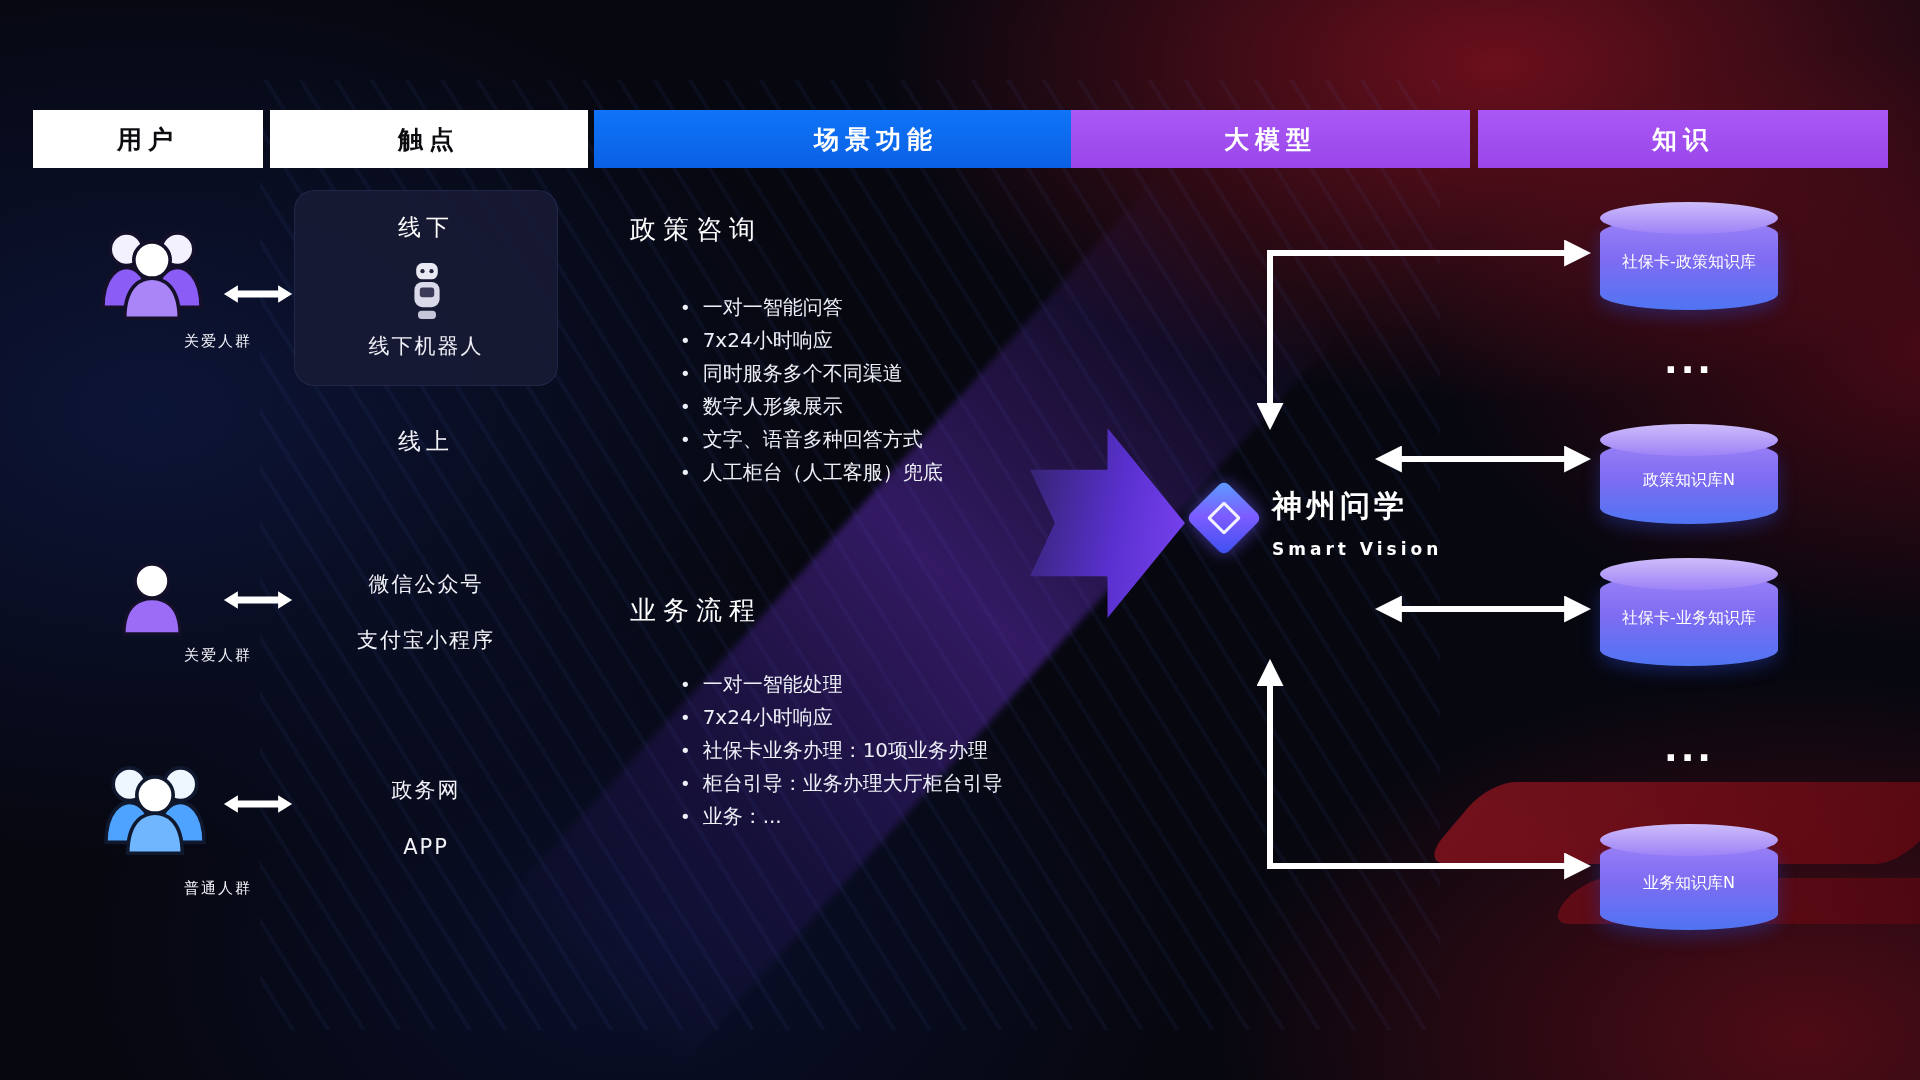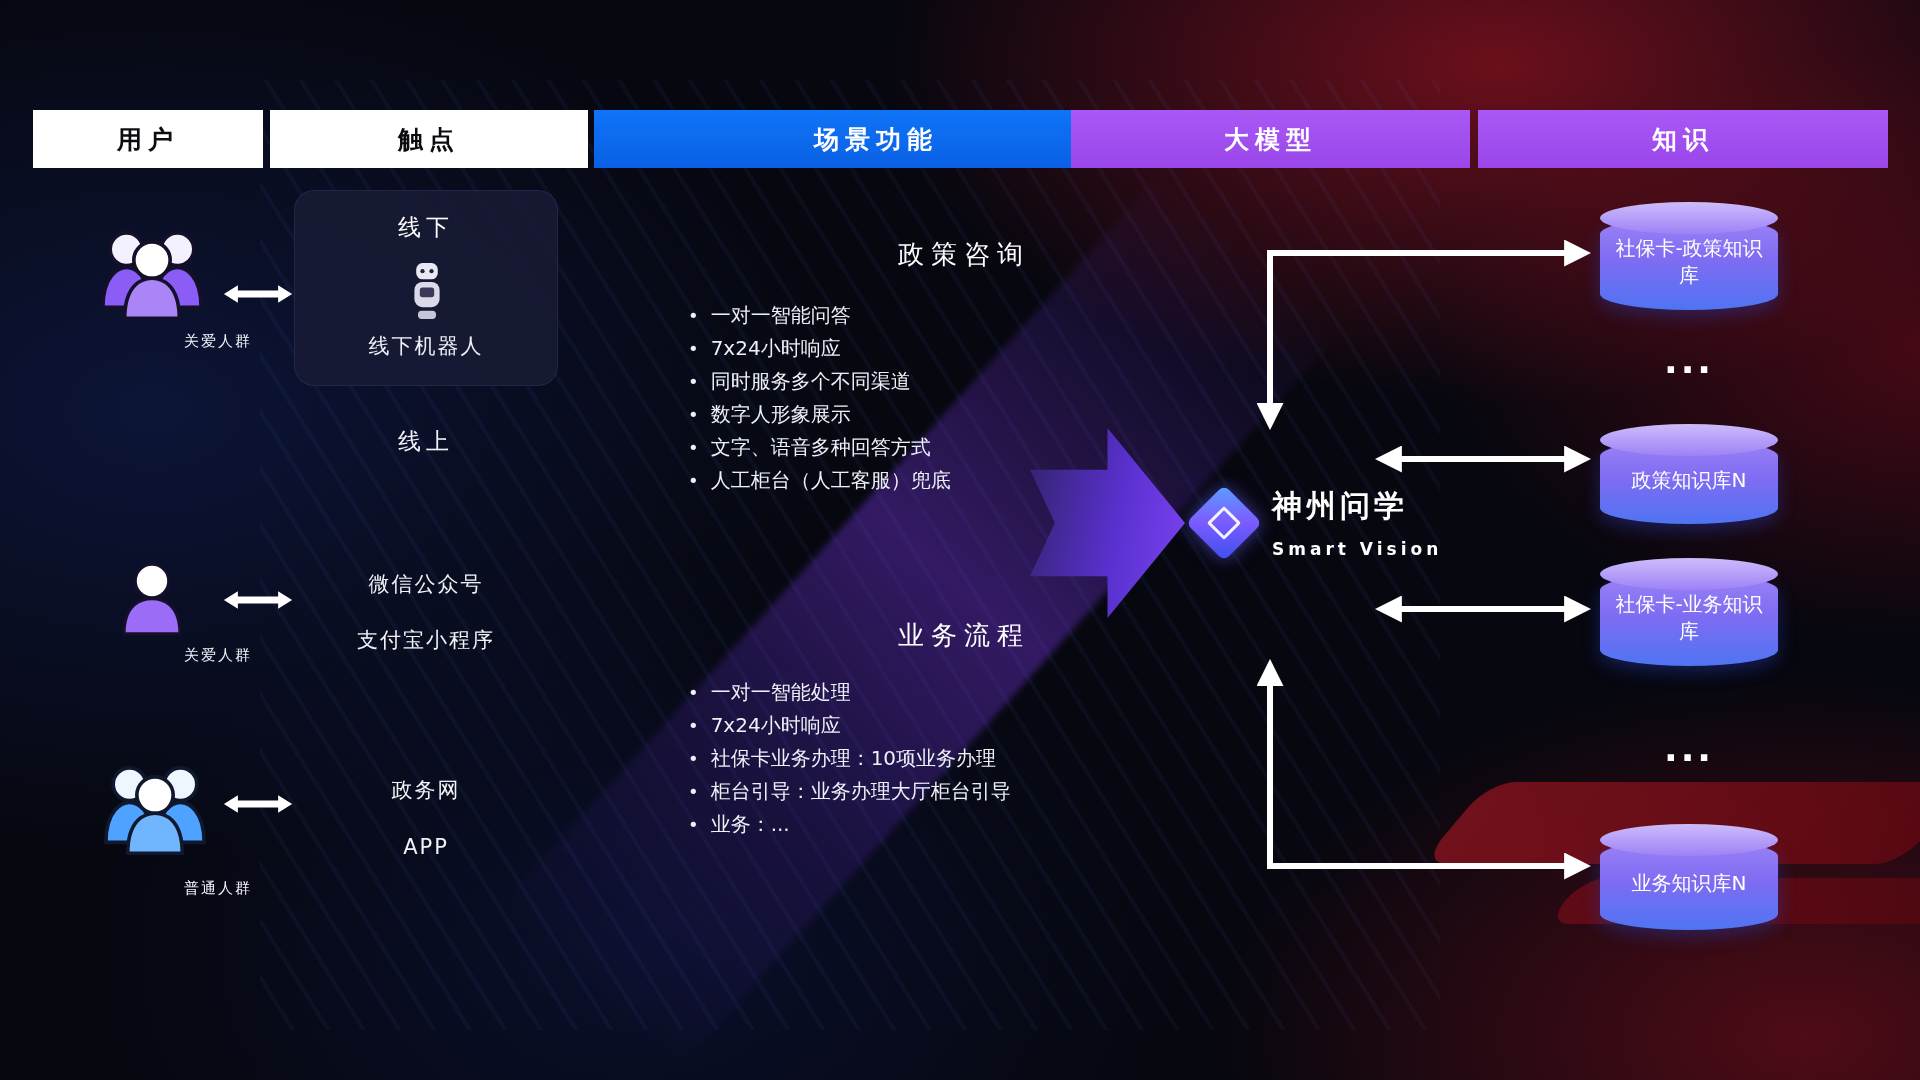--- a/index.html
+++ b/index.html
@@ -43,52 +43,52 @@
   .touch-card{position:absolute;left:294px;top:190px;width:264px;height:196px;border-radius:20px;
       background:rgba(24,26,52,0.92);box-shadow:0 0 0 1px rgba(120,130,220,0.12) inset;}
   .tc-title{position:absolute;left:0;width:264px;top:22px;text-align:center;font-size:23px;letter-spacing:5px;color:#fff;}
   .tc-robot{position:absolute;left:115px;top:70px;}
   .tc-sub{position:absolute;left:0;width:264px;top:142px;text-align:center;font-size:21px;letter-spacing:2px;color:#f0f0f8;}
   .touch-text{position:absolute;left:294px;width:264px;text-align:center;color:#f2f2f8;}
   .tt-big{font-size:23px;letter-spacing:5px;}
   .tt-md{font-size:21px;letter-spacing:2px;}
 
   
-  .scene-title{position:absolute;left:630px;width:400px;text-align:right;font-size:26px;letter-spacing:7px;color:#fff;margin-top:25px;}
-  .bullets{position:absolute;left:676px;width:420px;list-style:none;margin:12px;padding:0;
+  .scene-title{position:absolute;left:630px;width:400px;text-align:left;font-size:26px;letter-spacing:7px;color:#fff;}
+  .bullets{position:absolute;left:676px;width:420px;list-style:none;margin:4px;padding:0;
            font-size:20px;line-height:33px;color:#eef0f8;}
   .bullets li::before{content:"•";margin-right:12px;font-size:18px;}
 
   
   .big-arrow{position:absolute;left:1030px;top:428px;width:155px;height:190px;opacity:0.95;
       background:linear-gradient(100deg,#33246e 0%,#5c32d6 55%,#8347ff 100%);
       clip-path:polygon(0 22%,50% 22%,50% 0,100% 50%,50% 100%,50% 78%,0 78%,16% 50%);}
 
   
-  .logo{position:absolute;left:1192px;top:486px;display:flex;align-items:center;gap:16px;}
+  .logo{position:absolute;left:1192px;top:486px;display:flex;align-items:flex-start;gap:16px;}
   .logo-icon{position:relative;width:64px;height:64px;flex:0 0 auto;}
   .ld-outer{position:absolute;inset:5px;transform:rotate(45deg);border-radius:7px;
       background:linear-gradient(135deg,#5aa0ff 0%,#7c5cff 48%,#3b4ff0 100%);
       box-shadow:0 0 18px rgba(110,90,255,0.6);}
   .ld-inner{position:absolute;inset:20px;transform:rotate(45deg);border:3px solid rgba(255,255,255,0.92);border-radius:2px;}
   .logo-name{font-size:30px;font-weight:bold;letter-spacing:4px;color:#fff;}
   .logo-sub{font-size:17px;font-weight:bold;letter-spacing:4px;margin-top:12px;color:#fff;}
 
   
   .connectors{position:absolute;left:1250px;top:230px;width:360px;height:680px;}
 
   
   .cyl{position:absolute;width:178px;}
   .cyl-body{position:absolute;left:0;right:0;top:16px;bottom:0;
       background:linear-gradient(180deg,#9b82f6 0%,#7f6cf2 45%,#4f74f3 100%);
       border-radius:50%/16px;box-shadow:0 6px 18px rgba(40,60,180,0.45);}
   .cyl-cap{position:absolute;left:0;right:0;top:0;height:32px;border-radius:50%;
       background:linear-gradient(180deg,#cdbcfa,#9d82f7);}
   .cyl-label{position:absolute;inset:0;display:flex;align-items:center;justify-content:center;
-      text-align:center;font-size:20px;line-height:1.35;padding:16px 14px 4px;color:#fff;}
+      text-align:center;font-size:16px;line-height:1.35;padding:16px 14px 4px;color:#fff;}
   .k-dots{position:absolute;width:178px;text-align:center;font-size:36px;font-weight:bold;color:#fff;letter-spacing:3px;}
 </style>
 </head>
 <body>
 
 <div class="stage">
 
   <div class="bg-streaks"></div>
   <div class="bg-beam"></div>
   <div class="bg-swoosh sw1"></div>

